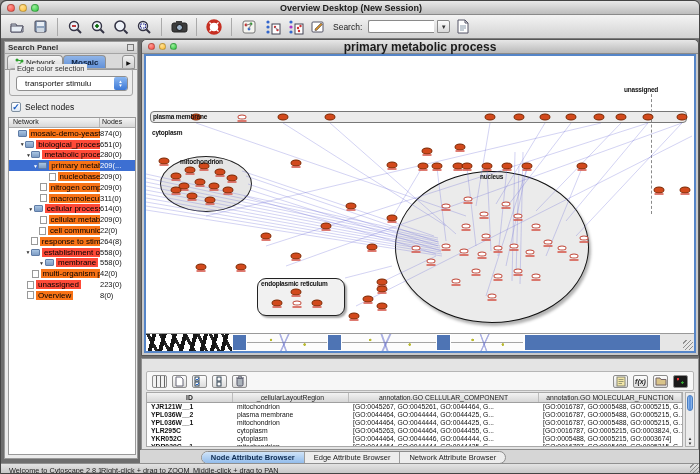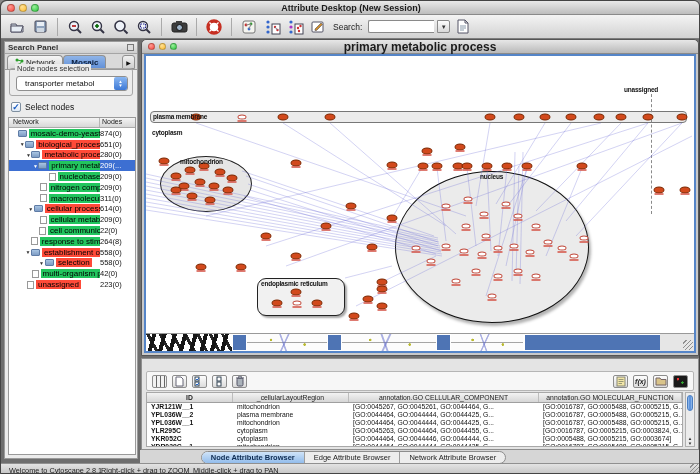--- a/index.html
+++ b/index.html
@@ -53,21 +53,21 @@
   .thead .hn{flex:1;padding-left:4px;}
   .thead .hd{width:36px;border-left:1px solid #b5b5b5;padding-left:2px;}
   .trow{height:10.8px;display:flex;align-items:center;font-size:8px;white-space:nowrap;}
   .trow.sel{background:#3d6fd2;}
   .tind{display:inline-block;height:1px;}
   .tarrow{width:7px;font-size:5px;color:#333;text-align:center;}
   .trow.sel .tarrow{color:#fff;}
   .tfolder{width:9px;height:7px;background:linear-gradient(#a8c4e2,#7d9cc4);border:1px solid #5f7ca6;border-radius:1px;margin-right:2px;flex:none;}
   .tfile{width:7px;height:8px;background:#fff;border:1px solid #999;margin-right:2px;flex:none;}
   .tlbl{padding:0 2px;color:#000;overflow:hidden;max-width:76px;}
-  .tlbl.g{background:#22c55e;}
+  .tlbl.g{background:#f97316;}
   .tlbl.r{background:#ff4a38;}
   .tsp{flex:1;}
   .tnodes{width:35px;font-size:7.5px;color:#111;flex:none;}
   .trow.sel .tnodes{color:#fff;}
   
   .netwin{position:absolute;left:140px;top:38px;width:558px;height:317px;background:#c9c9c9;
     border:1px solid #555;border-radius:5px 5px 0 0;}
   .net-title{position:absolute;left:0;top:0;right:0;height:14px;background:linear-gradient(#e7e7e7,#b9b9b9);
     border-bottom:1px solid #8a8a8a;border-radius:5px 5px 0 0;display:flex;align-items:center;}
   .net-title .win-title{font-size:12px;}
@@ -141,21 +141,21 @@
 <body>
 
 <div class="app">
 
   <div class="titlebar">
     <div class="lights">
       <span class="light l-red"></span>
       <span class="light l-yel"></span>
       <span class="light l-grn"></span>
     </div>
-    <span class="win-title">Attribute Desktop (New Session)</span>
+    <span class="win-title">Overview Desktop (New Session)</span>
   </div>
 
   <div class="toolbar">
     <span class="tbtn">
       <svg width="16" height="16">
           <path d="M2 5h5l1 2h6v6H2z" fill="#cfd8e2" stroke="#556" stroke-width="1"></path>
           <path d="M2 7h12l-2 6H2z" fill="#e8eef5" stroke="#556" stroke-width="1"></path>
         </svg>
     </span>
     <span class="tbtn">
@@ -278,23 +278,23 @@
             <line x1="4" y1="7" x2="7" y2="3" stroke="#2ca02c"></line>
           </svg>
         <span>Network</span>
       </span>
       <span class="ptab sel">
         <span>Mosaic</span>
       </span>
       <span class="ptab-arrow">▶</span>
     </div>
     <div class="gbox">
-      <span class="gbox-lbl">Node nodes selection</span>
+      <span class="gbox-lbl">Edge color selection</span>
       <div class="combo">
-        <span>transporter metabol</span>
+        <span>transporter stimulu</span>
         <span class="combo-step">
             <span>▲</span>
             <span>▼</span>
           </span>
       </div>
     </div>
     <div class="chk-row">
       <span class="chk">✓</span>
       <span class="chk-lbl">Select nodes</span>
     </div>
@@ -397,39 +397,47 @@
             <span class="tarrow">▼</span>
             <span class="tfolder"></span>
             <span class="tlbl r">establishment of lo</span>
             <span class="tsp"></span>
             <span class="tnodes">558(0)</span>
           </div>
           <div class="trow">
             <span class="tind" style="width: 29px;"></span>
             <span class="tarrow">▼</span>
             <span class="tfolder"></span>
-            <span class="tlbl r">selection</span>
+            <span class="tlbl r">membrane</span>
             <span class="tsp"></span>
             <span class="tnodes">558(0)</span>
           </div>
           <div class="trow">
             <span class="tind" style="width: 20px;"></span>
             <span class="tarrow"></span>
             <span class="tfile"></span>
             <span class="tlbl g">multi-organism pro</span>
             <span class="tsp"></span>
             <span class="tnodes">42(0)</span>
           </div>
           <div class="trow">
             <span class="tind" style="width: 11px;"></span>
             <span class="tarrow"></span>
             <span class="tfile"></span>
             <span class="tlbl r">unassigned</span>
             <span class="tsp"></span>
             <span class="tnodes">223(0)</span>
+          </div>
+          <div class="trow">
+            <span class="tind" style="width: 11px;"></span>
+            <span class="tarrow"></span>
+            <span class="tfile"></span>
+            <span class="tlbl g">Overview</span>
+            <span class="tsp"></span>
+            <span class="tnodes">8(0)</span>
           </div>
         </div>
     </div>
   </div>
 
   <div class="netwin">
     <div class="net-title">
       <div class="lights">
         <span class="light l-red" style="width:7px;height:7px"></span>
         <span class="light l-yel" style="width:7px;height:7px"></span>

